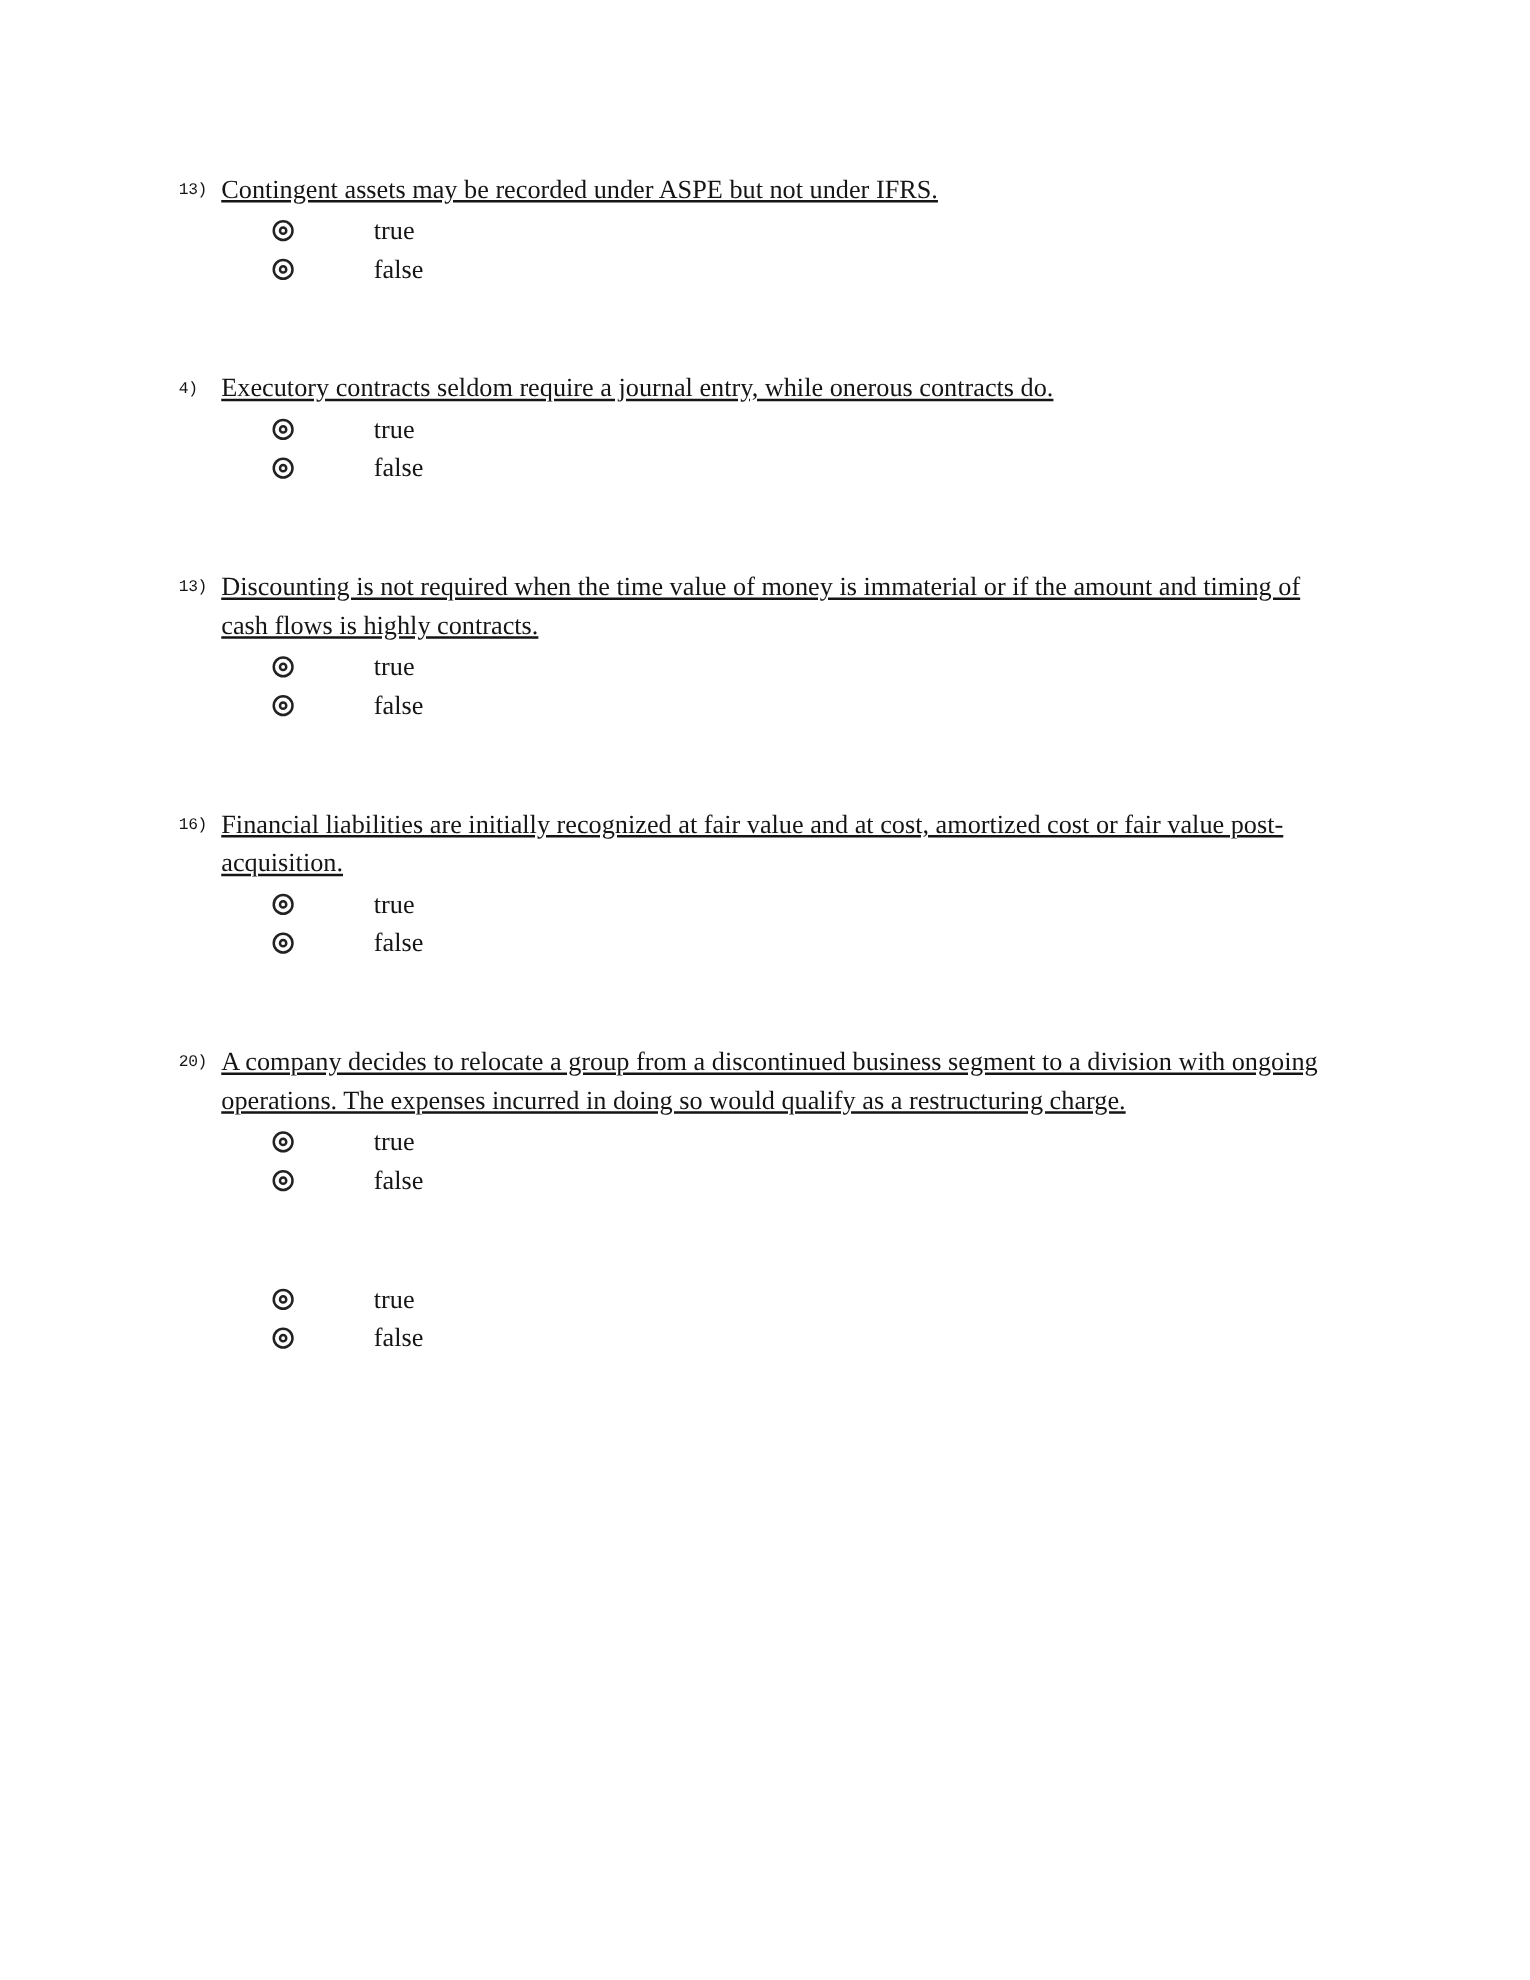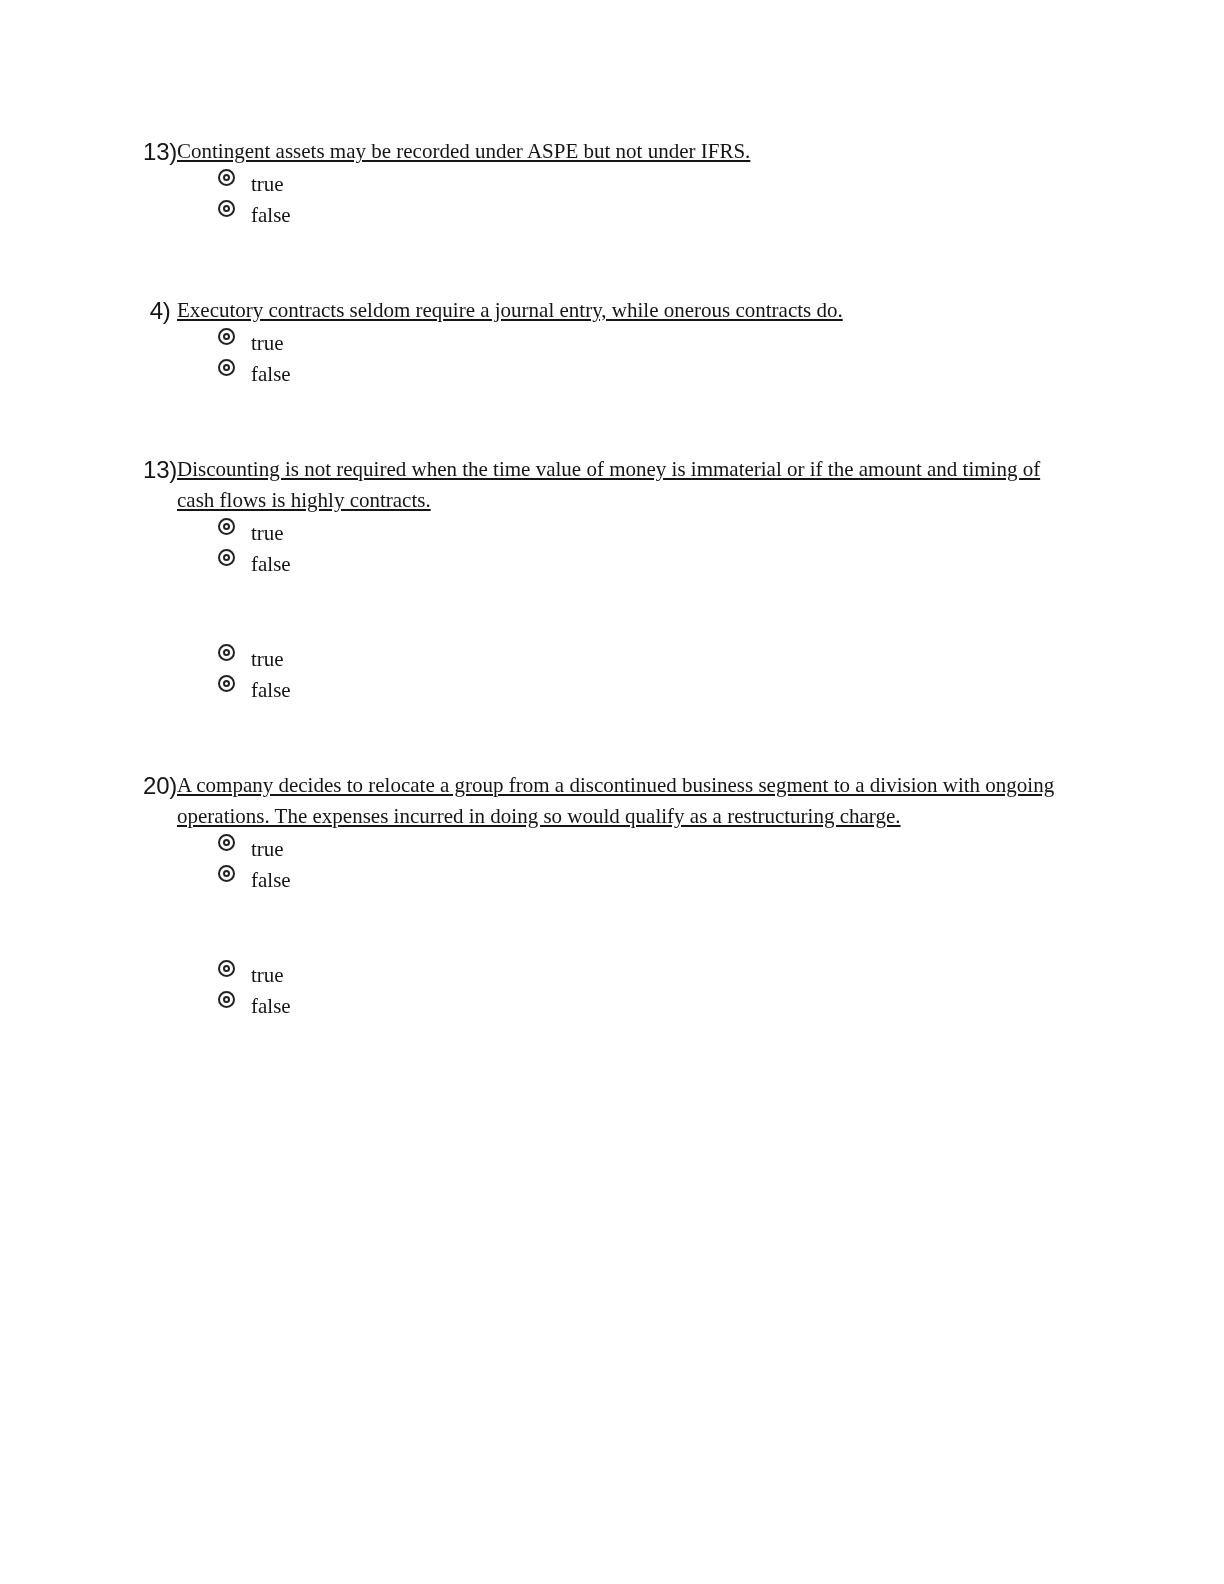--- a/index.html
+++ b/index.html
@@ -22,41 +22,41 @@
   .question {
     max-width: 934px;
     margin-bottom: 64px;
   }
   .q-row {
     display: flex;
     line-height: 31px;
   }
   .q-num {
     flex: 0 0 34px;
-    font-family: Liberation Sans, sans-serif;
-    font-size: 24px;
+    font-family: Liberation Mono, monospace;
+    font-size: 13px;
     letter-spacing: -0.3px;
-    text-align: center;
   }
   .q-text {
     flex: 1 1 auto;
     max-width: 895px;
     text-decoration: underline;
   }
   .options {
     margin-left: 75px;
     margin-top: 2px;
   }
   .option {
     display: flex;
-    align-items: flex-start;
+    align-items: center;
     height: 31px;
     line-height: 31px;
     cursor: pointer;
     width: fit-content;
+    gap: 48px;
   }
   .radio {
     box-sizing: border-box;
     width: 17px;
     height: 17px;
     border: 2px solid #222222;
     border-radius: 50%;
     display: inline-flex;
     align-items: center;
     justify-content: center;
@@ -138,20 +138,24 @@
       <div class="option">
         <span class="radio">
             <span class="radio-dot"></span>
           </span>
         <span class="option-label">false</span>
       </div>
     </div>
   </div>
 
   <div class="question">
+    <div class="q-row">
+      <span class="q-num">16)</span>
+      <span class="q-text">Financial liabilities are initially recognized at fair value and at cost, amortized cost or fair value post-acquisition.</span>
+    </div>
     <div class="options">
       <div class="option">
         <span class="radio">
             <span class="radio-dot"></span>
           </span>
         <span class="option-label">true</span>
       </div>
       <div class="option">
         <span class="radio">
             <span class="radio-dot"></span>

